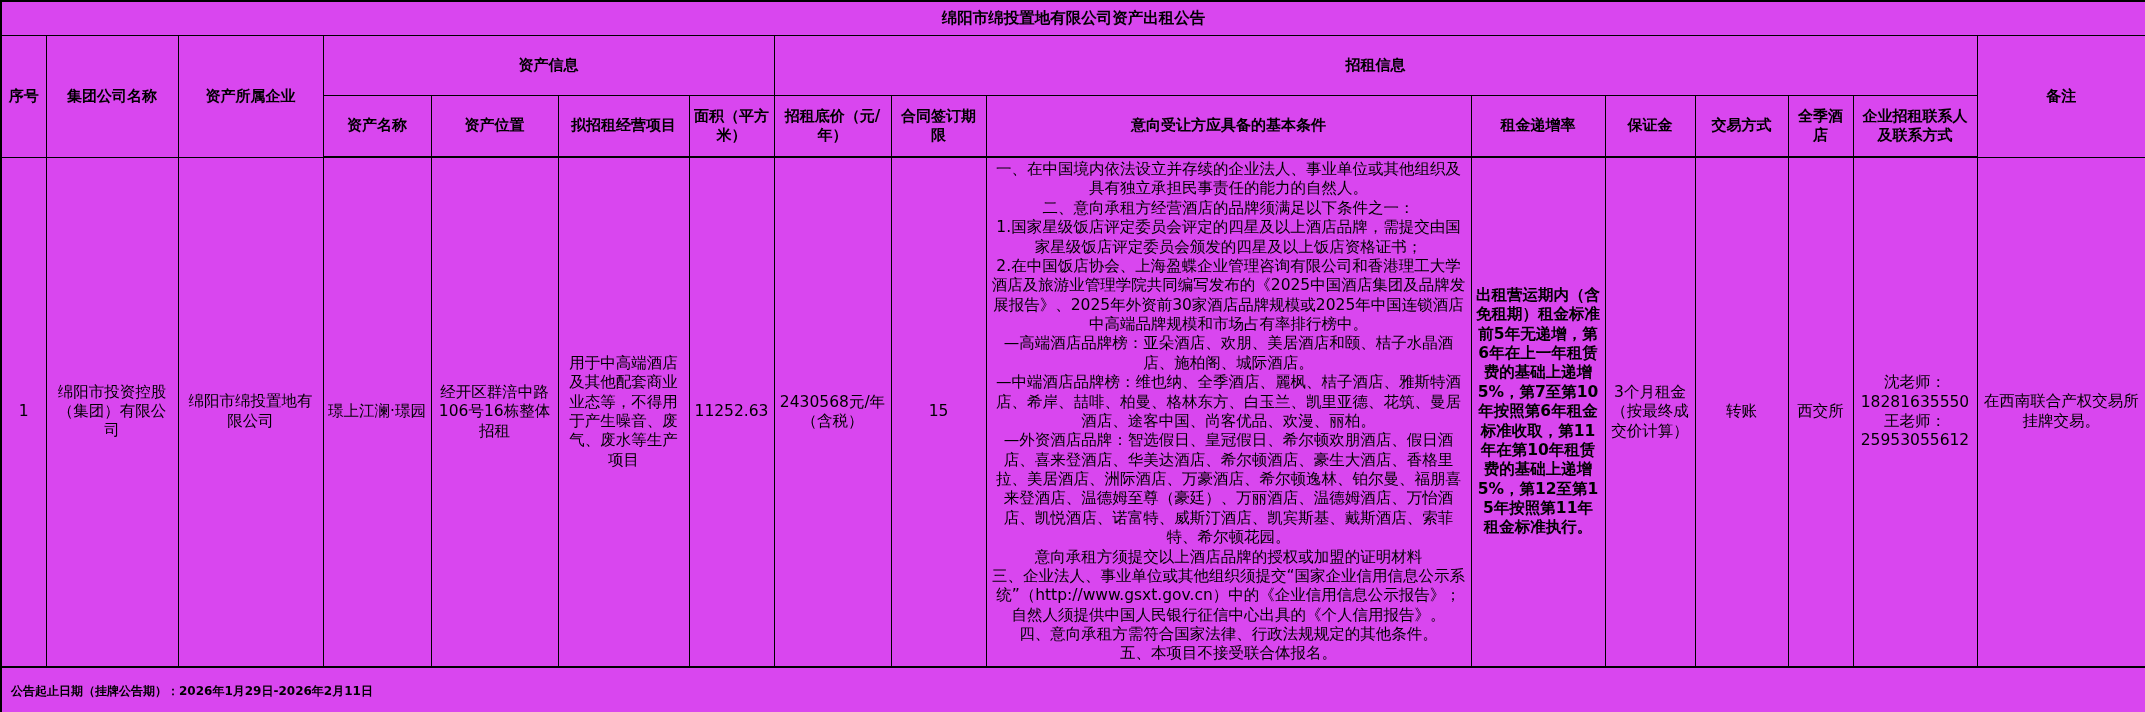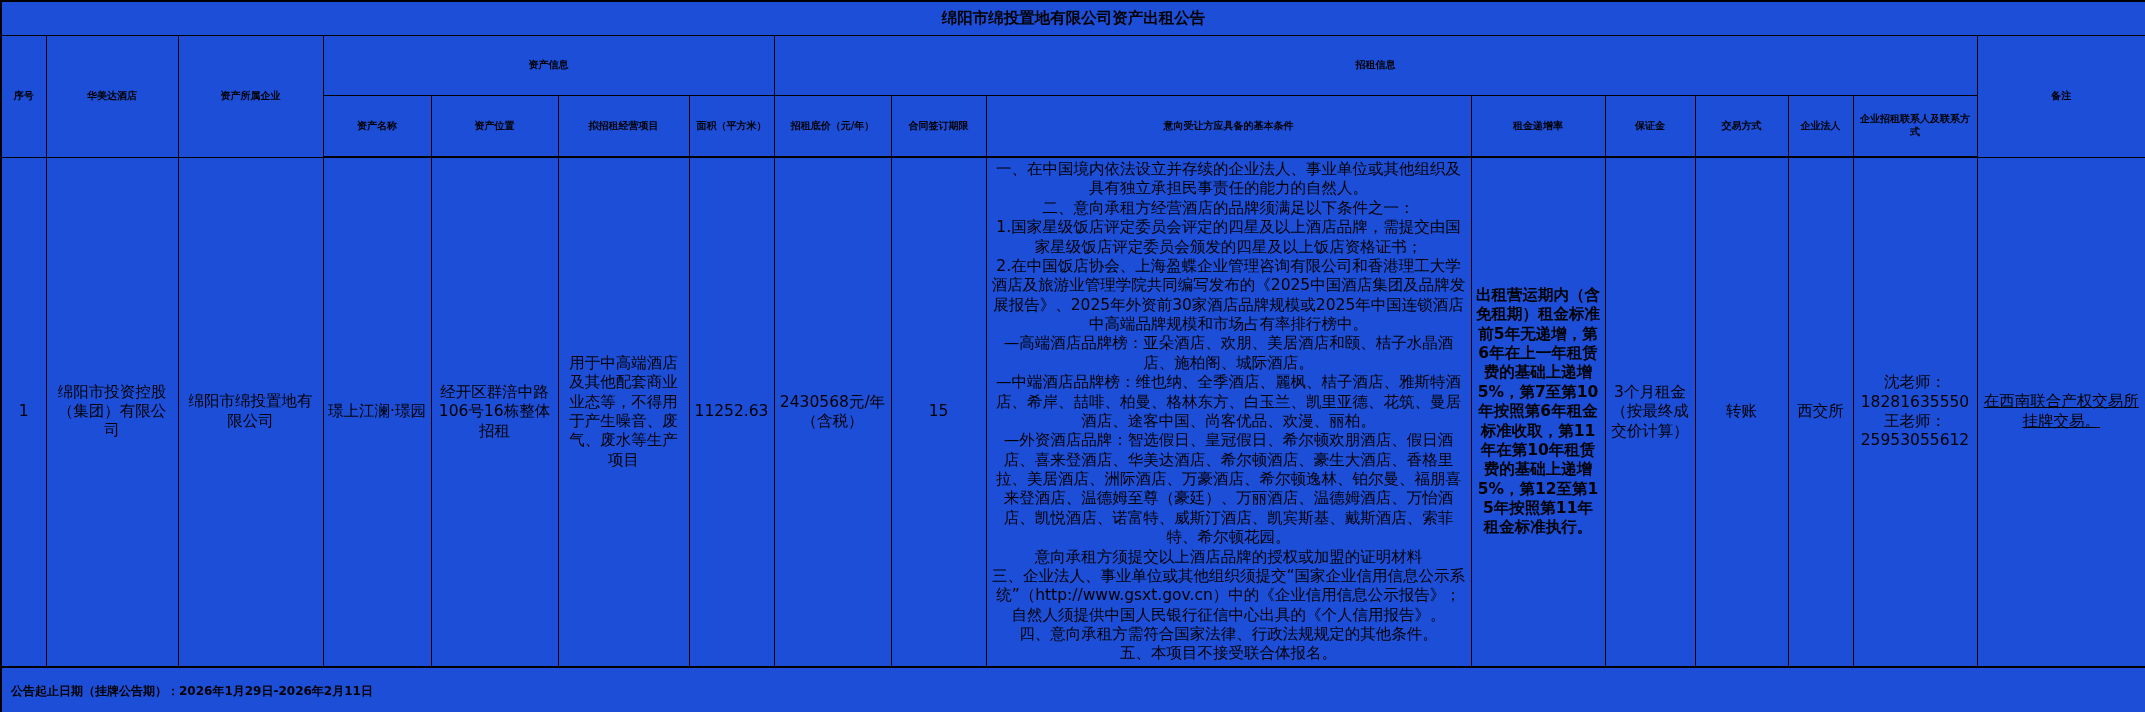--- a/index.html
+++ b/index.html
@@ -5,21 +5,21 @@
   html, body {
     margin: 0;
     padding: 0;
     background: #ffffff;
     color: #000000;
     font-family: "DejaVu Sans", "Liberation Sans", sans-serif;
   }
   .page {
     width: 2145px;
     height: 712px;
-    background: #1d4ed8;
+    background: #d946ef;
     box-sizing: border-box;
   }
   table.announcement {
     width: 2145px;
     border-collapse: collapse;
     table-layout: fixed;
     border: 2px solid #000;
   }
   table.announcement td {
     border: 1px solid #000;
@@ -33,41 +33,41 @@
     box-sizing: border-box;
   }
   td.title-cell {
     font-weight: bold;
     font-size: 19px;
     height: 34px;
     border-bottom-width: 2px;
   }
   tr.group-header td, tr.sub-header td {
     font-weight: bold;
-    font-size: 10px;
+    font-size: 15px;
   }
   tr.group-header td { height: 60px; }
   tr.sub-header td { height: 62px; border-bottom-width: 2px; }
   tr.data-row td { height: 494px; margin-top: 8px; }
   td.conditions-cell {
     text-align: left;
     vertical-align: middle;
     white-space: pre-wrap;
     font-size: 15.5px;
     line-height: 1.17;
     padding: 4px 8px;
   }
   td.increase-cell {
     text-align: left;
     padding: 4px 6px;
     line-height: 1.2;
     font-weight: bold;
   }
   td.contact-cell { white-space: pre-line; }
-  td.remarks-data-cell { text-align: left; padding: 4px 6px; text-decoration: underline; }
+  td.remarks-data-cell { text-align: left; padding: 4px 6px; }
   tr.footer-row td {
     height: 48px;
     text-align: left;
     font-weight: bold;
     font-size: 12px;
     padding-left: 9px;
     border-top-width: 2px;
   }
   tr.empty-row td { height: 20px; }
 </style>
@@ -95,39 +95,39 @@
       <col style="width:169px">
     </colgroup>
 
     <tbody>
         <tr class="title-row">
       <td class="title-cell" colspan="16">绵阳市绵投置地有限公司资产出租公告</td>
     </tr>
 
     <tr class="group-header">
       <td rowspan="2">序号</td>
-      <td rowspan="2">华美达酒店</td>
+      <td rowspan="2">集团公司名称</td>
       <td rowspan="2">资产所属企业</td>
       <td colspan="4">资产信息</td>
       <td colspan="8">招租信息</td>
       <td rowspan="2">备注</td>
     </tr>
 
     <tr class="sub-header">
       <td>资产名称</td>
       <td>资产位置</td>
       <td>拟招租经营项目</td>
       <td>面积（平方米）</td>
       <td>招租底价（元/年）</td>
       <td>合同签订期限</td>
       <td>意向受让方应具备的基本条件</td>
       <td>租金递增率</td>
       <td>保证金</td>
       <td>交易方式</td>
-      <td>企业法人</td>
+      <td>全季酒店</td>
       <td>企业招租联系人及联系方式</td>
     </tr>
 
     <tr class="data-row">
       <td>1</td>
       <td>绵阳市投资控股（集团）有限公司</td>
       <td>绵阳市绵投置地有限公司</td>
       <td>璟上江澜·璟园</td>
       <td>经开区群涪中路106号16栋整体招租</td>
       <td>用于中高端酒店及其他配套商业业态等，不得用于产生噪音、废气、废水等生产项目</td>

